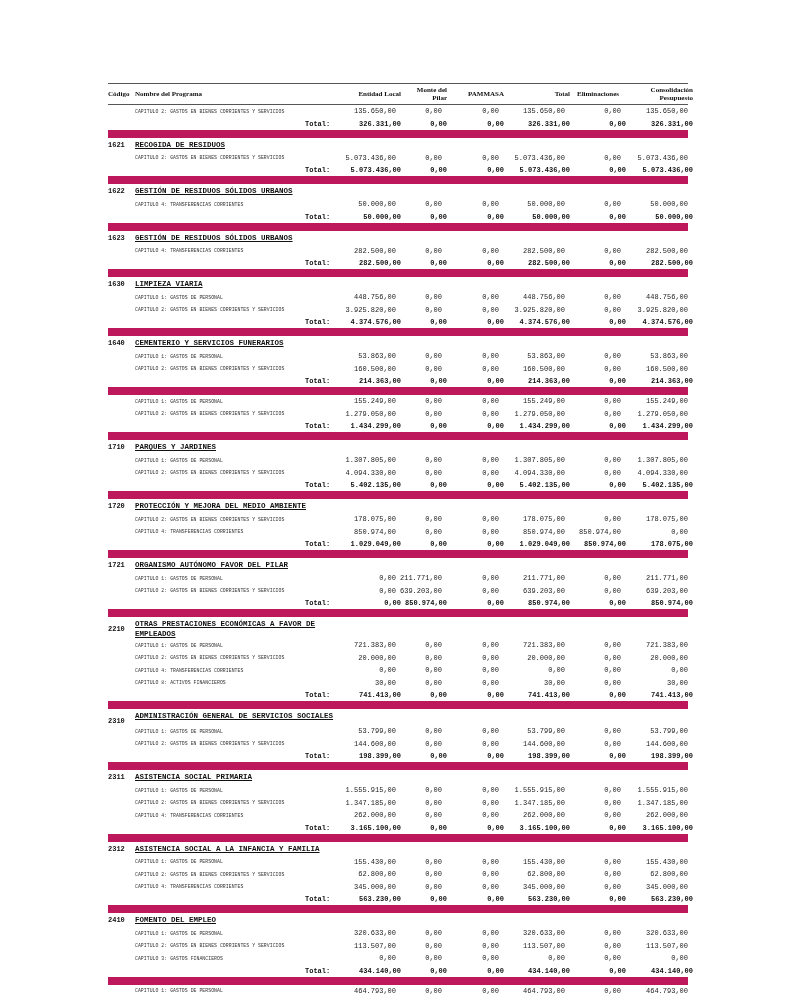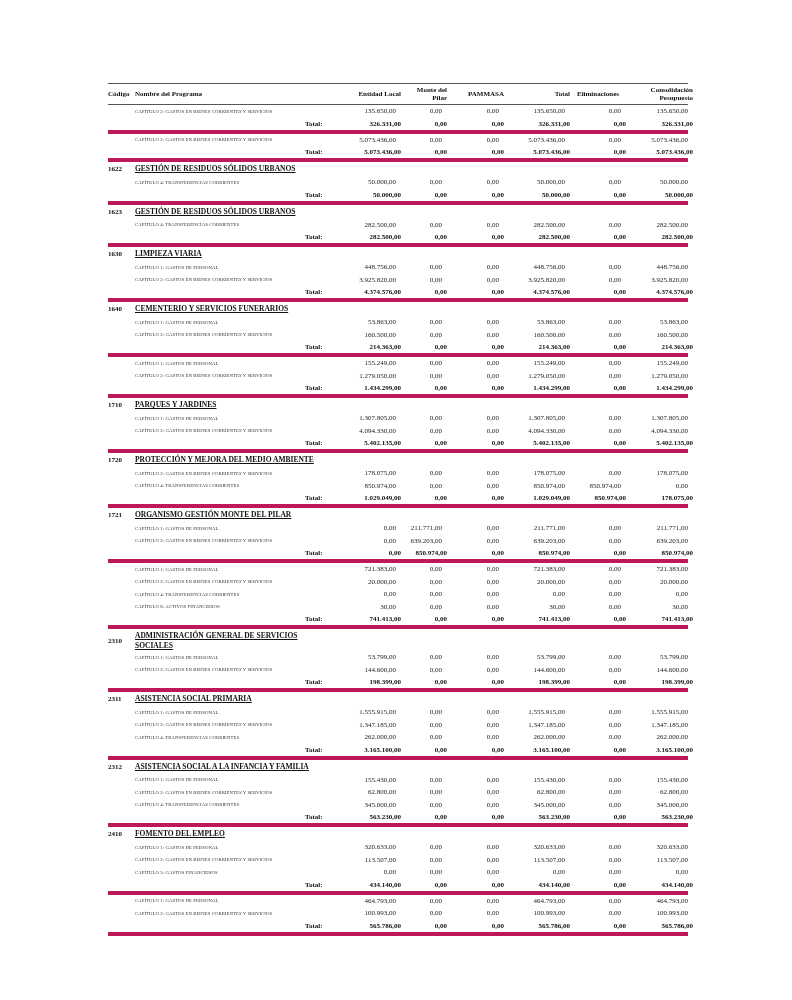--- a/index.html
+++ b/index.html
@@ -11,21 +11,21 @@
   .c-tot{width:38px;flex:none;text-align:left;font-weight:bold;font-size:7px;}
   .c-num{width:57px;flex:none;text-align:right;font-size:7px;}
   .c-el{width:58px;}
   .c-mp{width:46px;}
   .c-pa{width:57px;}
   .c-to{width:66px;}
   .c-eli{width:56px;}
   .c-con{width:67px;}
   .hdr .c-num{line-height:8px;}
   .hdr .c-eli{text-align:center;}
-  .prog{border-bottom:4px solid #be185d;}
+  .prog{border-bottom:8px solid #be185d;font-family:Liberation Mono, monospace;}
   .title-row{display:flex;align-items:flex-start;min-height:12px;padding-top:2px;}
   .title-row .c-code{padding-top:1px;}
   .ptitle{font-size:7.5px;font-weight:bold;text-decoration:underline;width:200px;line-height:10px;}
   .row{display:flex;align-items:center;height:12.5px;}
   .cap{font-size:4.8px;color:#333;letter-spacing:0.05px;width:208px;padding-left:0;white-space:nowrap;overflow:hidden;}
   .row .c-num{color:#222;}
   .trow{display:flex;align-items:center;height:12px;font-weight:bold;}
   .trow .c-num{font-weight:bold;color:#111;}
   .spacer{width:197px;flex:none;}
   .sp27{width:27px;flex:none;}
@@ -61,20 +61,24 @@
           <div class="c-tot">Total:</div>
           <div class="c-num c-el">326.331,00</div>
           <div class="c-num c-mp">0,00</div>
           <div class="c-num c-pa">0,00</div>
           <div class="c-num c-to">326.331,00</div>
           <div class="c-num c-eli">0,00</div>
           <div class="c-num c-con">326.331,00</div>
         </div>
       </div>
       <div class="prog">
+        <div class="title-row">
+          <div class="c-code">1621</div>
+          <div class="ptitle">RECOGIDA DE RESIDUOS</div>
+        </div>
         <div class="row">
           <div class="sp27"></div>
           <div class="cap">CAPÍTULO 2: GASTOS EN BIENES CORRIENTES Y SERVICIOS</div>
           <div class="c-num c-el">5.073.436,00</div>
           <div class="c-num c-mp">0,00</div>
           <div class="c-num c-pa">0,00</div>
           <div class="c-num c-to">5.073.436,00</div>
           <div class="c-num c-eli">0,00</div>
           <div class="c-num c-con">5.073.436,00</div>
         </div>
@@ -313,21 +317,21 @@
           <div class="c-num c-mp">0,00</div>
           <div class="c-num c-pa">0,00</div>
           <div class="c-num c-to">1.029.049,00</div>
           <div class="c-num c-eli">850.974,00</div>
           <div class="c-num c-con">178.075,00</div>
         </div>
       </div>
       <div class="prog">
         <div class="title-row">
           <div class="c-code">1721</div>
-          <div class="ptitle">ORGANISMO GESTIÓN MONTE DEL PILAR</div>
+          <div class="ptitle">ORGANISMO AUTÓNOMO FAVOR DEL PILAR</div>
         </div>
         <div class="row">
           <div class="sp27"></div>
           <div class="cap">CAPÍTULO 1: GASTOS DE PERSONAL</div>
           <div class="c-num c-el">0,00</div>
           <div class="c-num c-mp">211.771,00</div>
           <div class="c-num c-pa">0,00</div>
           <div class="c-num c-to">211.771,00</div>
           <div class="c-num c-eli">0,00</div>
           <div class="c-num c-con">211.771,00</div>
@@ -347,20 +351,24 @@
           <div class="c-tot">Total:</div>
           <div class="c-num c-el">0,00</div>
           <div class="c-num c-mp">850.974,00</div>
           <div class="c-num c-pa">0,00</div>
           <div class="c-num c-to">850.974,00</div>
           <div class="c-num c-eli">0,00</div>
           <div class="c-num c-con">850.974,00</div>
         </div>
       </div>
       <div class="prog">
+        <div class="title-row">
+          <div class="c-code" style="padding-top: 6px;">2210</div>
+          <div class="ptitle">OTRAS PRESTACIONES ECONÓMICAS A FAVOR DE EMPLEADOS</div>
+        </div>
         <div class="row">
           <div class="sp27"></div>
           <div class="cap">CAPÍTULO 1: GASTOS DE PERSONAL</div>
           <div class="c-num c-el">721.383,00</div>
           <div class="c-num c-mp">0,00</div>
           <div class="c-num c-pa">0,00</div>
           <div class="c-num c-to">721.383,00</div>
           <div class="c-num c-eli">0,00</div>
           <div class="c-num c-con">721.383,00</div>
         </div>

